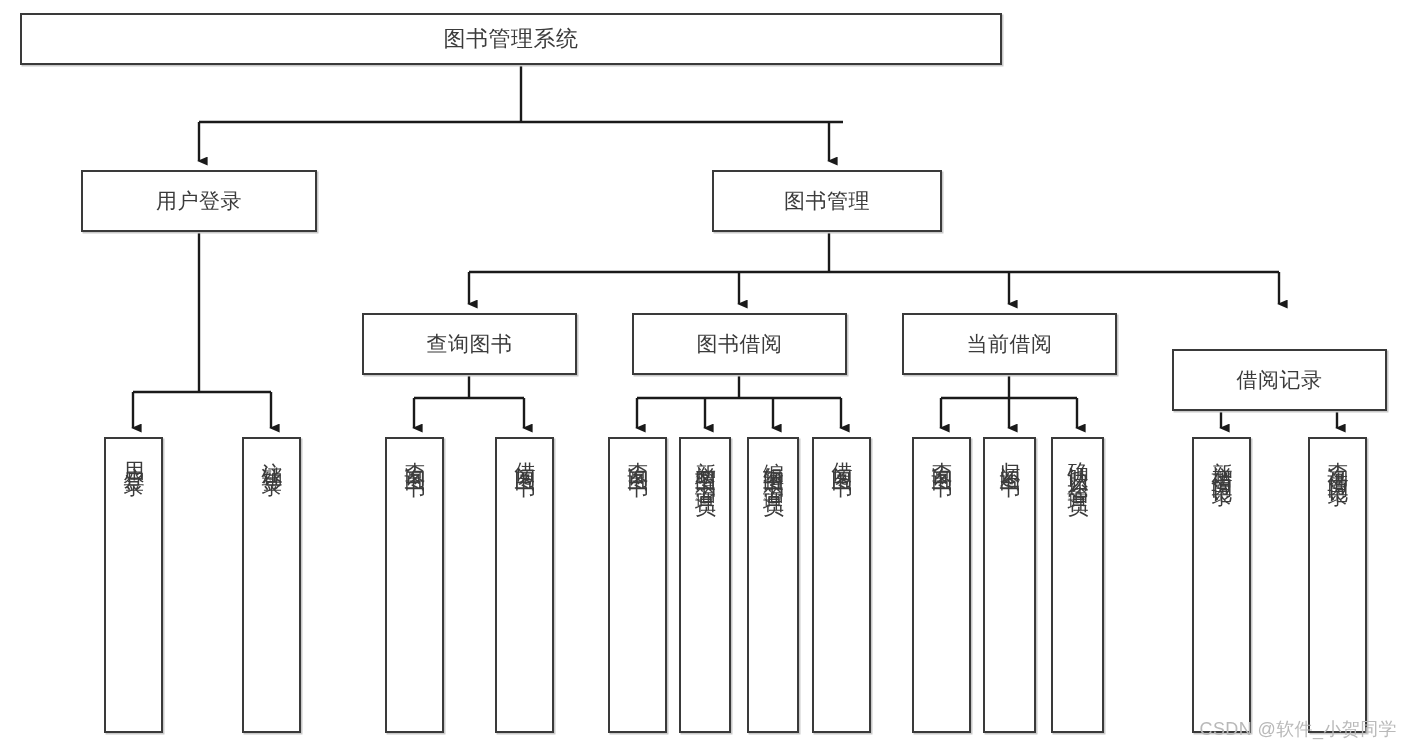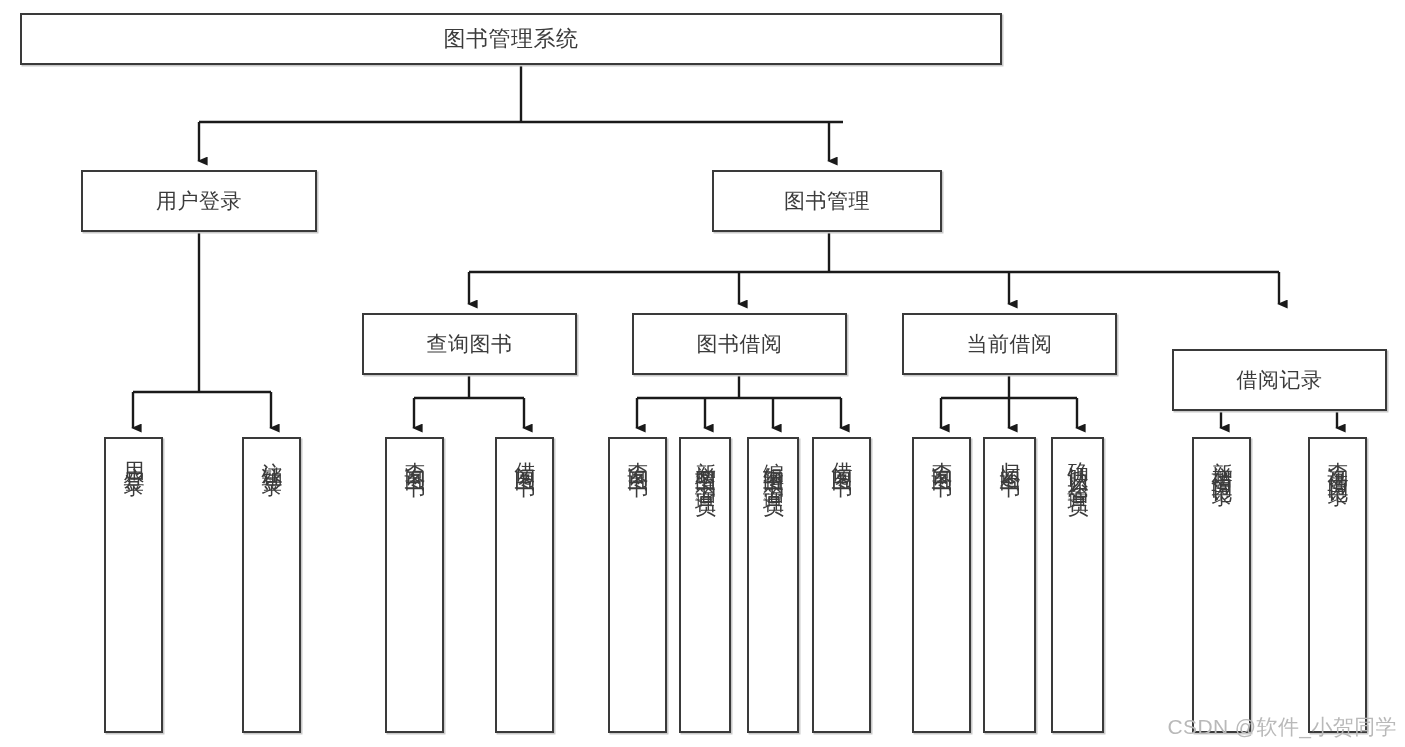--- a/index.html
+++ b/index.html
@@ -10,21 +10,21 @@
   .node{position:absolute;box-sizing:border-box;background:#ffffff;
         border:2px solid #3a3a3a;box-shadow:1.5px 1.5px 0 0 #c9c9c9;
         display:flex;align-items:center;justify-content:center;}
   .node .lbl{color:#3b3b3b;font-size:21px;line-height:1.28;letter-spacing:.5px;white-space:nowrap;}
 
   .node.vert{align-items:flex-start;justify-content:center;padding-top:6px;}
   .node.vert .lbl{writing-mode:vertical-rl;text-orientation:upright;
                   white-space:nowrap;letter-spacing:5px;font-size:21px;}
   .node.root .lbl{font-size:22px;}
 
-  #watermark{position:absolute;right:8px;bottom:6px;color:#b9b9b9;font-size:21px;
+  #watermark{position:absolute;right:8px;bottom:6px;color:#b9b9b9;font-size:18px;
              letter-spacing:.4px;white-space:nowrap;}
 </style>
 </head>
 <body>
 
 <div id="stage">
 
   <svg class="lines" viewBox="0 0 1405 747">
     <defs>
       <marker id="ah" markerWidth="11" markerHeight="11" refX="4.4" refY="8.6" orient="auto" markerUnits="userSpaceOnUse">

